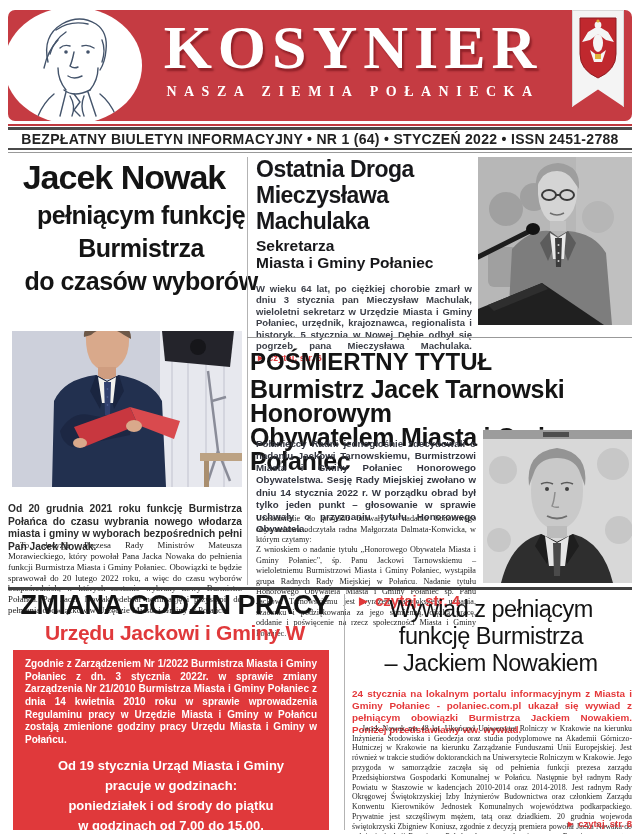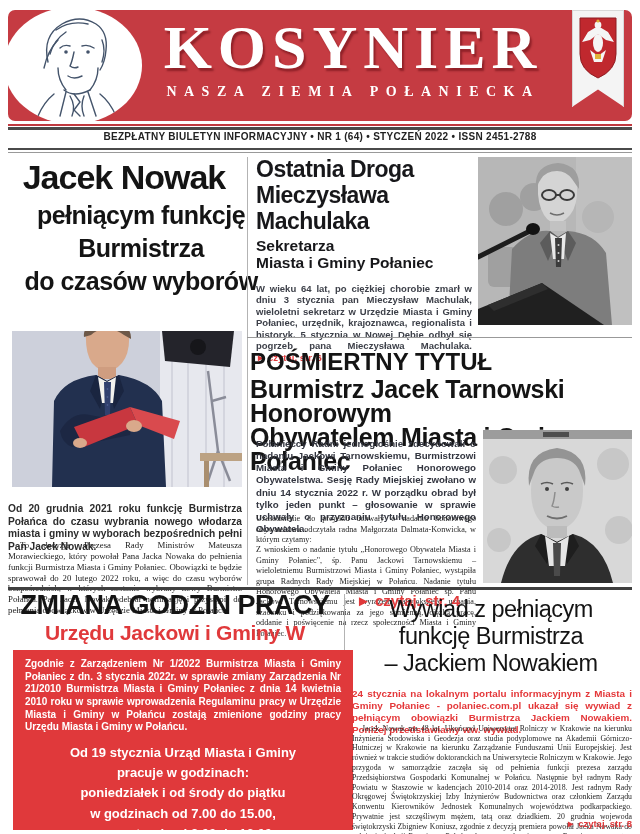--- a/index.html
+++ b/index.html
@@ -24,21 +24,21 @@
   .crest{right:8px;top:0px;width:52px;height:97px;background:#f4f4f4;
     clip-path:polygon(0 0,100% 0,100% 100%,50% 82%,0 100%);
     display:flex;justify-content:center;box-shadow:inset 0 0 0 1px #d8d8d8;}
 
   
   .rule{background:#4a4a4a;}
   .rule-red{background:#c0393f;}
   .v-rule{background:#b3b3b3;width:1px;}
 
   
-  .infobar{left:8px;top:131px;width:624px;text-align:center;font-size:10px;font-weight:bold;
+  .infobar{left:8px;top:131px;width:624px;text-align:center;font-size:14px;font-weight:bold;
     color:#222;letter-spacing:0.3px;}
 
   
   .lead-h1{left:4px;top:157px;width:240px;text-align:center;font-weight:bold;color:#141414;
     font-size:34px;line-height:40px;letter-spacing:-1px;}
   .lead-h2{left:0px;top:199px;width:282px;text-align:center;font-weight:bold;color:#141414;
     font-size:25px;line-height:33px;letter-spacing:-0.5px;}
   .photo1{left:12px;top:331px;width:230px;height:156px;}
   .lead-intro{left:8px;top:493px;width:234px;font-size:10.2px;line-height:1.22;font-weight:bold;color:#2c2c2c;}
   .lead-body{left:8px;top:531px;width:234px;font-size:8.8px;line-height:1.24;color:#222;text-indent:12px;}
@@ -59,21 +59,21 @@
   .post-lead{left:256px;top:428px;width:220px;font-size:9.7px;line-height:1.26;font-weight:bold;color:#333640;}
   .post-body{left:256px;top:506px;width:220px;font-size:8.2px;line-height:1.27;color:#262626;}
   .post-more{left:356px;top:592px;width:120px;font-size:15px;}
   .photo3{left:483px;top:430px;width:149px;height:153px;}
 
   
   .hours-h{left:8px;top:591px;width:334px;text-align:center;font-weight:bold;color:#141414;
     font-size:27px;line-height:29px;letter-spacing:-0.5px;}
   .hours-sub{left:8px;top:620px;width:334px;text-align:center;font-weight:bold;color:#e0393b;
     font-size:21px;line-height:26px;letter-spacing:-0.3px;}
-  .hours-box{left:13px;top:650px;width:340px;height:180px;background:#e0393b;box-sizing:border-box;
+  .hours-box{left:13px;top:650px;width:316px;height:180px;background:#e0393b;box-sizing:border-box;
     padding:8px 12px;color:#ffffff;}
   .hours-box-p{font-size:10px;line-height:1.27;font-weight:bold;}
   .hours-box-s{margin-top:9px;text-align:center;font-size:13px;line-height:1.55;font-weight:bold;}
 
   
   .int-h{left:348px;top:596px;width:286px;text-align:center;font-weight:normal;color:#141414;
     font-size:23.5px;line-height:27px;letter-spacing:-0.5px;}
   .int-lead{left:352px;top:678px;width:280px;font-size:9.9px;line-height:1.2;font-weight:bold;color:#e4383a;}
   .int-body{left:352px;top:716px;width:280px;font-size:7.8px;line-height:1.26;color:#262626;text-indent:10px;}
   .int-more{left:512px;top:818px;width:120px;text-align:right;font-size:9.5px;}

